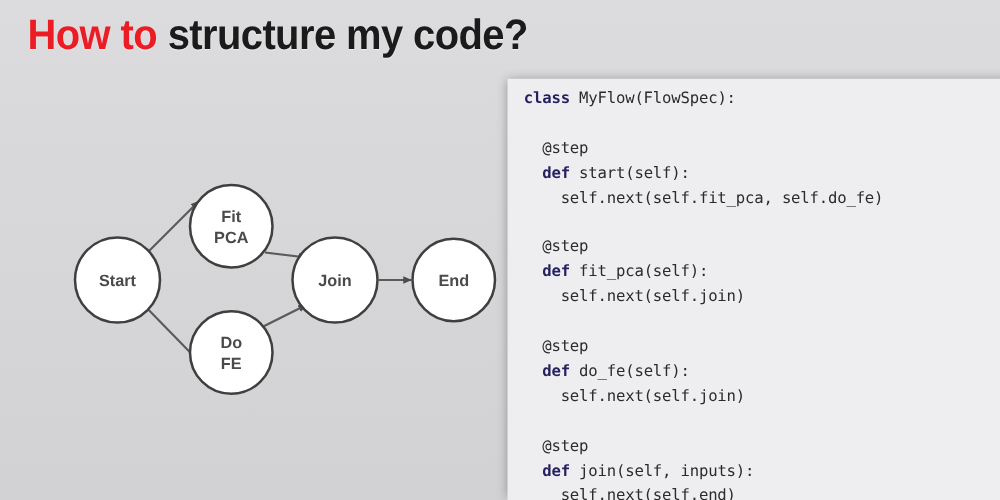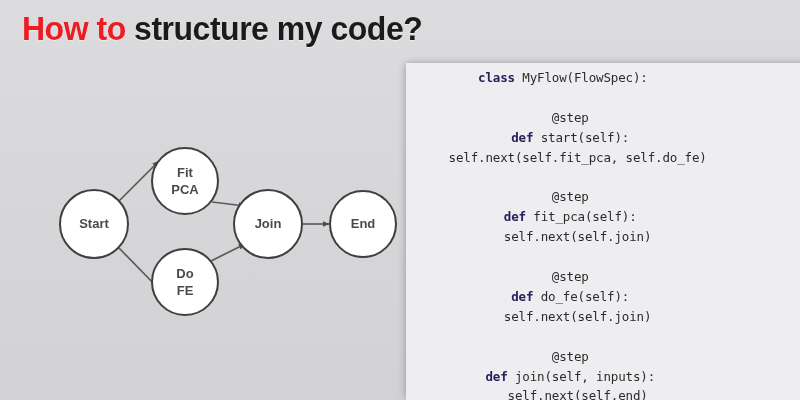--- a/index.html
+++ b/index.html
@@ -7,21 +7,20 @@
     padding: 0;
     background: #cfcfd1;
   }
   #slide {
     position: relative;
     width: 800px;
     height: 400px;
     overflow: hidden;
     background: linear-gradient(180deg, #dcdcde 0%, #d7d7d9 45%, #d2d2d4 100%);
     font-family: "Liberation Sans", sans-serif;
-    text-align: center;
   }
 
   
   #title {
     position: absolute;
     left: 22px;
     top: 6px;
     font-size: 34px;
     font-weight: bold;
     letter-spacing: -0.5px;

